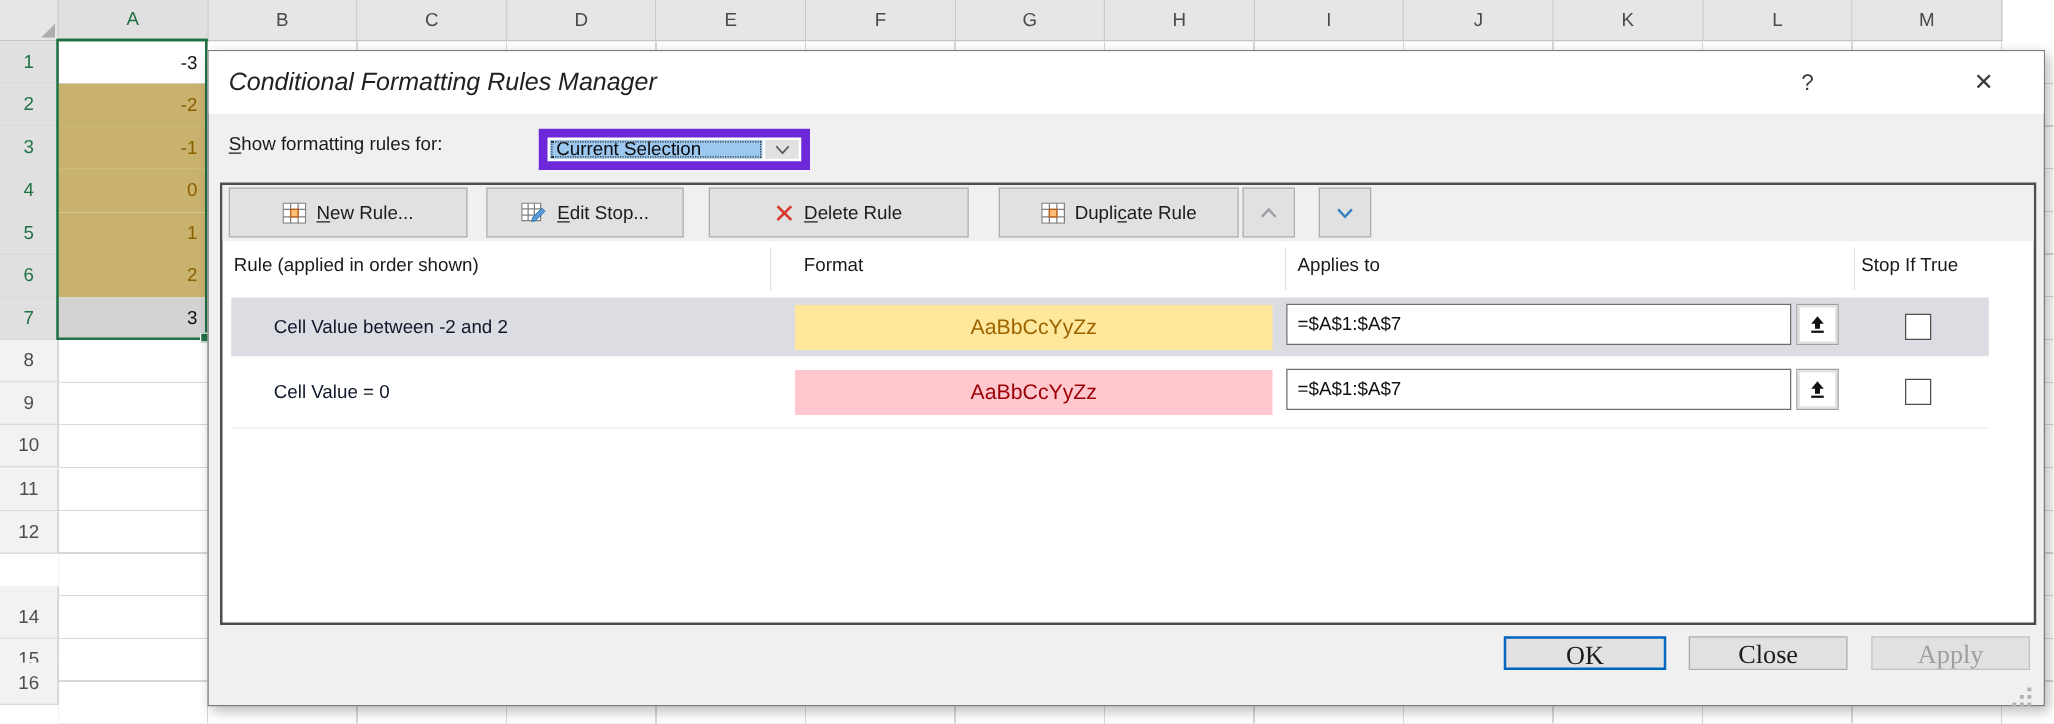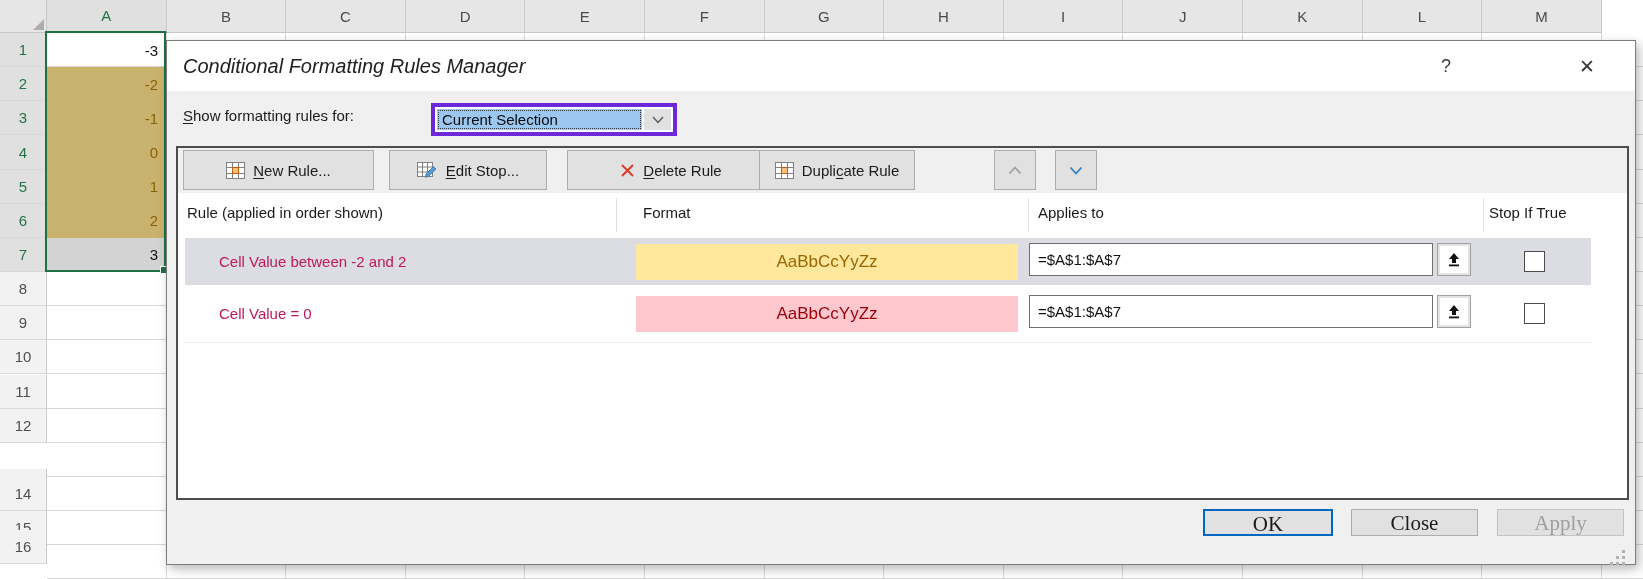--- a/index.html
+++ b/index.html
@@ -35,40 +35,40 @@
     border:1px solid #7c7c7c;box-shadow:3px 4px 10px rgba(0,0,0,.28);font-size:15px;color:#1b1b1b;}
   .titlebar{position:absolute;left:0;top:0;right:0;height:50px;background:#fff;}
   .dlg-title{position:absolute;left:16px;top:0;line-height:50px;font-size:20px;color:#212121;font-style:italic;}
   .tb-btn{position:absolute;top:10px;width:30px;height:30px;display:flex;align-items:center;justify-content:center;
     font-size:18px;color:#3a3a3a;cursor:default;}
   .help-btn{left:1264px;}
   .x-btn{left:1405px;font-size:19px;}
   .accel{text-decoration:underline;text-underline-offset:2px;}
 
   .scope-label{position:absolute;left:16px;top:62px;height:26px;line-height:26px;}
-  .combo{position:absolute;left:264px;top:62px;width:246px;height:33px;background:#fff;
-    border:4px solid #6d28d9;display:flex;}
+  .combo{position:absolute;left:264px;top:62px;width:217px;height:33px;background:#fff;
+    border:7px solid #6d28d9;display:flex;}
   .combo-sel{flex:1;margin:2px;background:#9cc7ee;outline:1px dotted #333;outline-offset:-2px;
     display:flex;align-items:center;padding-left:5px;color:#0a0a0a;}
   .combo-btn{width:27px;margin:2px 2px 2px 0;background:#e1e1e1;display:flex;align-items:center;justify-content:center;}
 
   .rules-box{position:absolute;left:9px;top:105px;width:1453px;height:354px;background:#fff;
     border:2px solid #4d4d4d;}
   .btn-strip{position:absolute;left:11px;top:107px;width:1449px;height:45px;background:#f0f0f0;}
   .tbtn{position:absolute;height:40px;top:109px;background:#e1e1e1;border:1px solid #adadad;
     display:flex;align-items:center;justify-content:center;gap:8px;font-size:15px;color:#1b1b1b;
     font-family:"Liberation Sans",sans-serif;padding:0;text-align:center;}
   .ticon{display:flex;align-items:center;}
 
   .list-header-label{position:absolute;color:#1a1a1a;font-size:15px;top:160px;height:24px;line-height:24px;}
   .hdr-sep{position:absolute;top:157px;height:34px;width:1px;background:#e1e1e1;}
 
   .rule-row{position:absolute;left:18px;width:1406px;height:47px;background:#fff;}
   .rule-row.selected{background:#dcdce3;}
-  .rule-name{position:absolute;left:34px;top:0;height:47px;line-height:47px;font-size:15px;color:#be185d;}
+  .rule-name{position:absolute;left:34px;top:0;height:47px;line-height:47px;font-size:15px;color:#0f172a;}
   .rule-preview{position:absolute;left:451px;top:6px;width:382px;height:36px;
     display:flex;align-items:center;justify-content:center;font-size:17px;}
   .applies-input{position:absolute;left:844px;top:5px;width:404px;height:33px;border:1px solid #6e6e6e;
     background:#fff;font-family:"Liberation Sans",sans-serif;font-size:15px;color:#111;padding:0 8px;}
   .range-btn{position:absolute;left:1252px;top:5px;width:34px;height:33px;background:#fff;
     border:1px solid #a0a0a0;box-shadow:0 0 0 2px #e3e3e3 inset;display:flex;align-items:center;justify-content:center;}
   .stop-checkbox{position:absolute;left:1339px;top:13px;width:21px;height:21px;background:#fff;border:1px solid #4c4c4c;}
   .row-divider{position:absolute;left:18px;width:1406px;height:1px;background:#ececec;top:301px;}
 
   .foot-btn{position:absolute;top:468px;height:27px;background:#e1e1e1;border:1px solid #adadad;
@@ -189,21 +189,21 @@
     <button class="tbtn" style="left:400px;width:208px;">
       <span class="ticon">
         <svg width="15" height="15" viewBox="0 0 15 15">
             <line x1="2" y1="2" x2="13" y2="13" stroke="#d83b2d" stroke-width="2"></line>
             <line x1="13" y1="2" x2="2" y2="13" stroke="#d83b2d" stroke-width="2"></line>
           </svg>
       </span>
       <span class="lbl"><span></span><span class="accel">D</span><span>elete Rule</span></span>
     </button>
 
-    <button class="tbtn" style="left:592px;width:156px;">
+    <button class="tbtn" style="left:632px;width:192px;">
       <span class="ticon">
         <svg width="19" height="17" viewBox="0 0 19 17">
             <rect x="0.5" y="0.5" width="18" height="16" fill="#fff" stroke="#808080"></rect>
             <line x1="0.5" y1="5.5" x2="18.5" y2="5.5" stroke="#808080"></line>
             <line x1="0.5" y1="11.5" x2="18.5" y2="11.5" stroke="#808080"></line>
             <line x1="6.5" y1="0.5" x2="6.5" y2="16.5" stroke="#808080"></line>
             <line x1="12.5" y1="0.5" x2="12.5" y2="16.5" stroke="#808080"></line>
             <rect x="6.5" y="5.5" width="6" height="6" fill="#fbbf77" stroke="#c55a11"></rect>
           </svg>
       </span>

